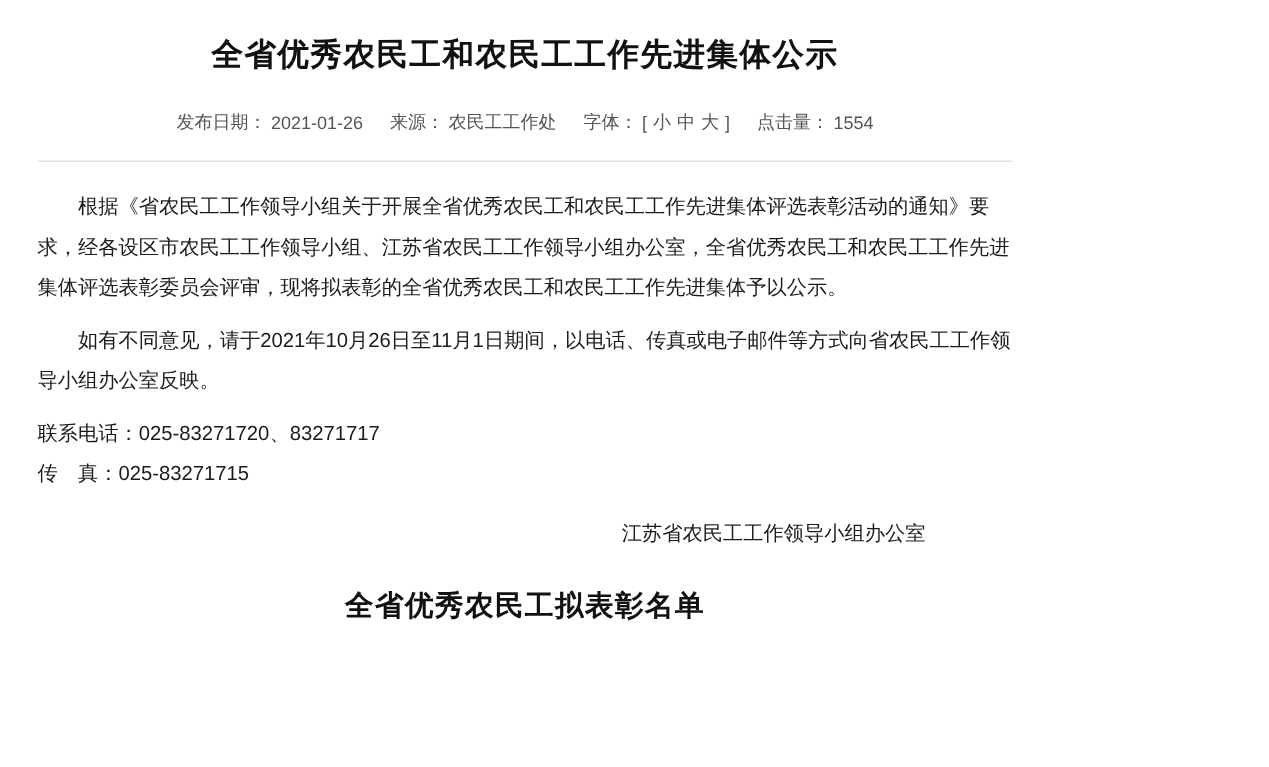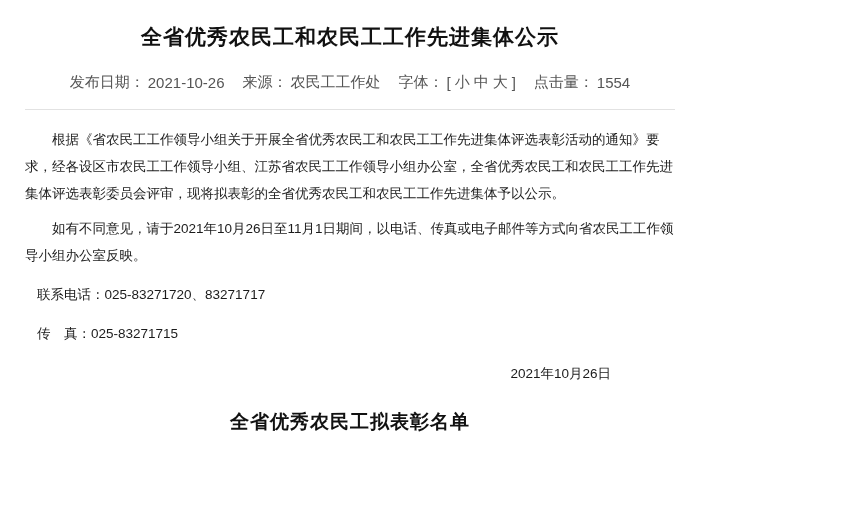--- a/index.html
+++ b/index.html
@@ -34,21 +34,21 @@
     letter-spacing: 1px;
     color: #111;
     margin: 0 0 0 0;
     line-height: 30px;
   }
   .meta-row {
     display: flex;
     justify-content: center;
     align-items: center;
     gap: 18px;
-    font-size: 15px;
+    font-size: 12px;
     color: #555;
     margin-top: 21px;
     white-space: nowrap;
   }
   .meta-item {
     display: flex;
     align-items: center;
     gap: 3px;
   }
   .meta-label { color: #555; }
@@ -72,21 +72,21 @@
     font-size: 13.5px;
     line-height: 27px;
     color: #1b1b1b;
     margin-top: 16px;
   }
   .p-indent {
     text-indent: 2em;
     margin: 0 0 8px 0;
   }
   .contact-block p {
-    margin: 12px;
+    margin: 0;
     line-height: 27px;
   }
   .attach-wrap {
     margin-top: 1px;
     line-height: 24px;
   }
   .attach-label {
     display: inline-block;
     vertical-align: top;
   }
@@ -129,21 +129,21 @@
 <body>
 
 <div class="page">
   <div class="content">
 
     <h1 class="doc-title">全省优秀农民工和农民工工作先进集体公示</h1>
 
     <div class="meta-row">
       <span class="meta-item">
         <span class="meta-label">发布日期：</span>
-        <span class="meta-value">2021-10-26</span>
+        <span class="meta-value">2021-01-26</span>
       </span>
       <span class="meta-item">
         <span class="meta-label">来源：</span>
         <span class="meta-value">农民工工作处</span>
       </span>
       <span class="meta-item">
         <span class="meta-label">字体：</span>
         <span class="font-sizer">
           <span class="br">[</span>
           <span class="fs-opt">小</span>
@@ -164,20 +164,20 @@
       <p class="p-indent">根据《省农民工工作领导小组关于开展全省优秀农民工和农民工工作先进集体评选表彰活动的通知》要求，经各设区市农民工工作领导小组、江苏省农民工工作领导小组办公室，全省优秀农民工和农民工工作先进集体评选表彰委员会评审，现将拟表彰的全省优秀农民工和农民工工作先进集体予以公示。</p>
       <p class="p-indent">如有不同意见，请于2021年10月26日至11月1日期间，以电话、传真或电子邮件等方式向省农民工工作领导小组办公室反映。</p>
 
       <div class="contact-block">
         <p>联系电话：025-83271720、83271717</p>
         <p>传　真：025-83271715</p>
       </div>
 
 
       <div class="sign">
-        <div class="date">2021年10月26日</div>
+        <div>江苏省农民工工作领导小组办公室</div>
       </div>
     </div>
 
     <div class="list-title">全省优秀农民工拟表彰名单</div>
 
   </div>
 </div>
 
 </body></html>

